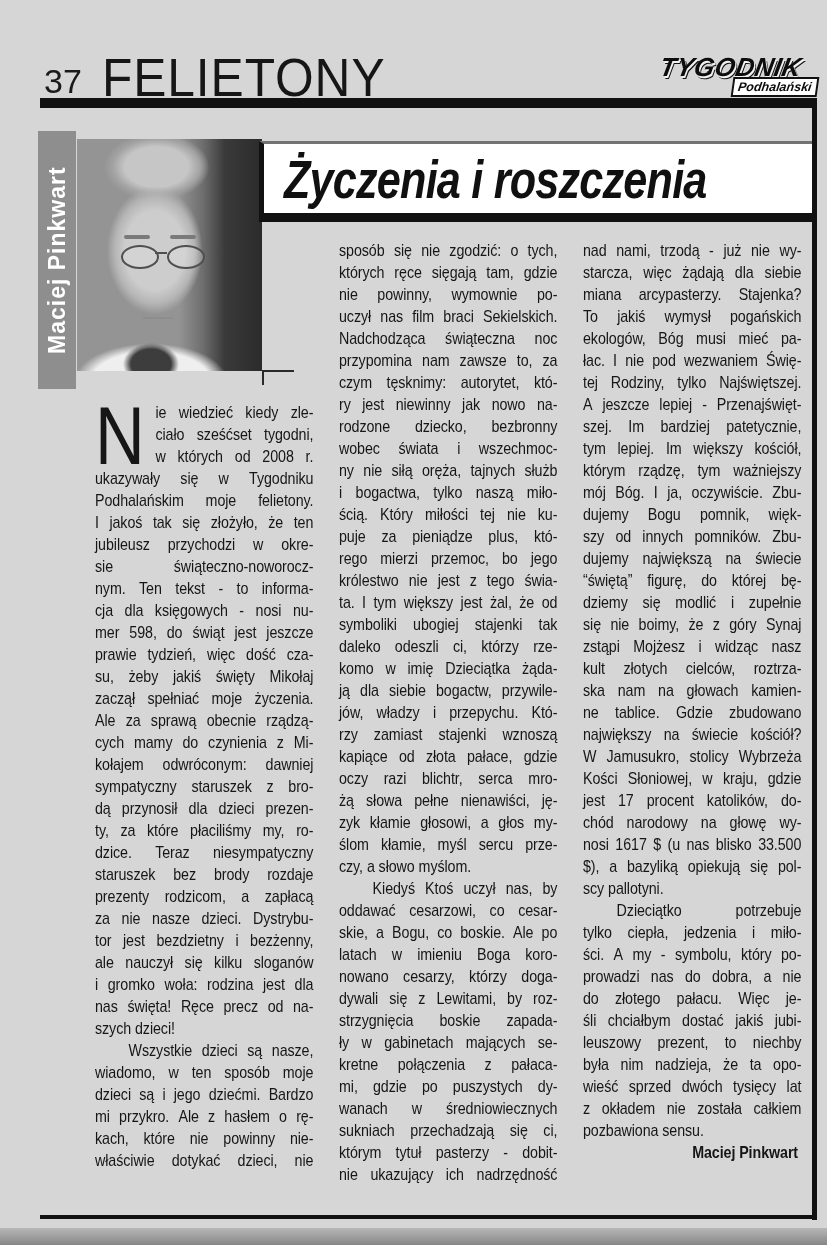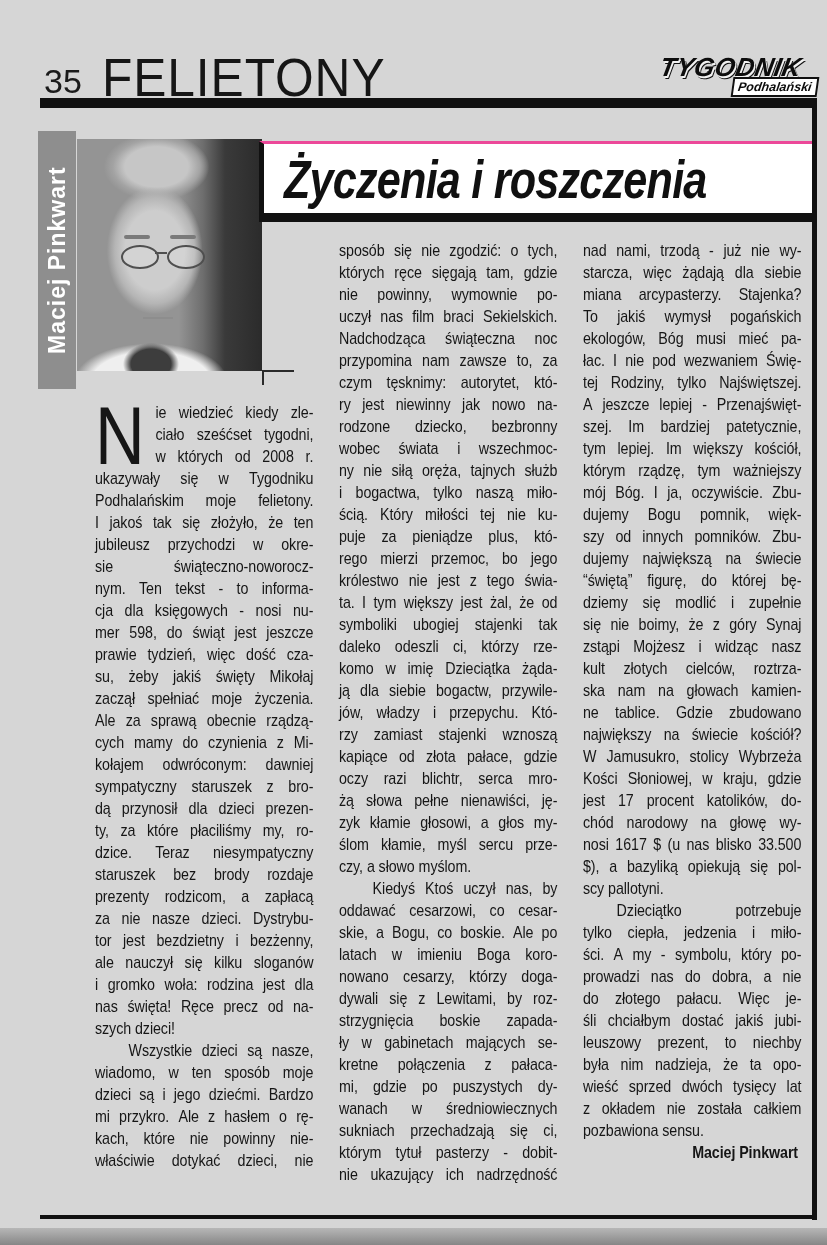--- a/index.html
+++ b/index.html
@@ -42,21 +42,21 @@
   .lens.l{left:44px;top:106px;} .lens.r{left:90px;top:106px;}
   .bridge{position:absolute;left:78px;top:113px;width:12px;height:2px;background:#4f4f4f;}
   .brow{position:absolute;width:26px;height:4px;background:#7a7a7a;border-radius:2px;}
   .brow.l{left:47px;top:96px;} .brow.r{left:93px;top:96px;}
   .mouth{position:absolute;left:66px;top:178px;width:30px;height:2px;background:#8d8d8d;}
   .corner-h{position:absolute;left:262px;top:370px;width:32px;height:2px;background:#2a2a2a;}
   .corner-v{position:absolute;left:262px;top:370px;width:2px;height:15px;background:#2a2a2a;}
 
   
   .title-box{position:absolute;left:259px;top:141px;width:548px;height:69px;background:#fff;
-             border-top:3px solid #ec4899;border-left:5px solid #111;text-align:center;}
+             border-top:3px solid #737373;border-left:5px solid #111;text-align:center;}
   .title-text{position:absolute;left:20px;top:4px;font-size:54px;font-weight:bold;font-style:italic;
               letter-spacing:-1px;color:#101010;transform:scaleX(.8);transform-origin:top left;
               white-space:nowrap;}
   .rule-title{position:absolute;left:259px;top:213px;width:558px;height:9px;background:#111;}
 
   
   .col{position:absolute;width:260px;transform:scaleX(.84);transform-origin:top left;
        font-size:17px;line-height:22px;letter-spacing:-.1px;color:#161616;}
   .col1{left:95px;top:402px;} .col2{left:339px;top:240px;} .col3{left:583px;top:240px;}
   .line{height:22px;}
@@ -66,21 +66,21 @@
   .line.e{white-space:nowrap;}
   .line.s{font-weight:bold;white-space:nowrap;text-align:right;padding-right:4px;}
   .w{white-space:pre;}
   .dropcap{position:absolute;left:0;top:-7px;font-size:82px;line-height:1;font-weight:400;color:#161616;}
 </style>
 </head>
 <body>
 
 <div class="page">
 
-  <div class="pagenum">35</div>
+  <div class="pagenum">37</div>
   <div class="section">FELIETONY</div>
   <div class="logo">
     <div class="logo-main">TYGODNIK</div>
     <div class="logo-sub">Podhalański</div>
   </div>
   <div class="rule-top"></div>
 
   <div class="border-right"></div>
   <div class="rule-bottom"></div>
   <div class="scan-edge"></div>

